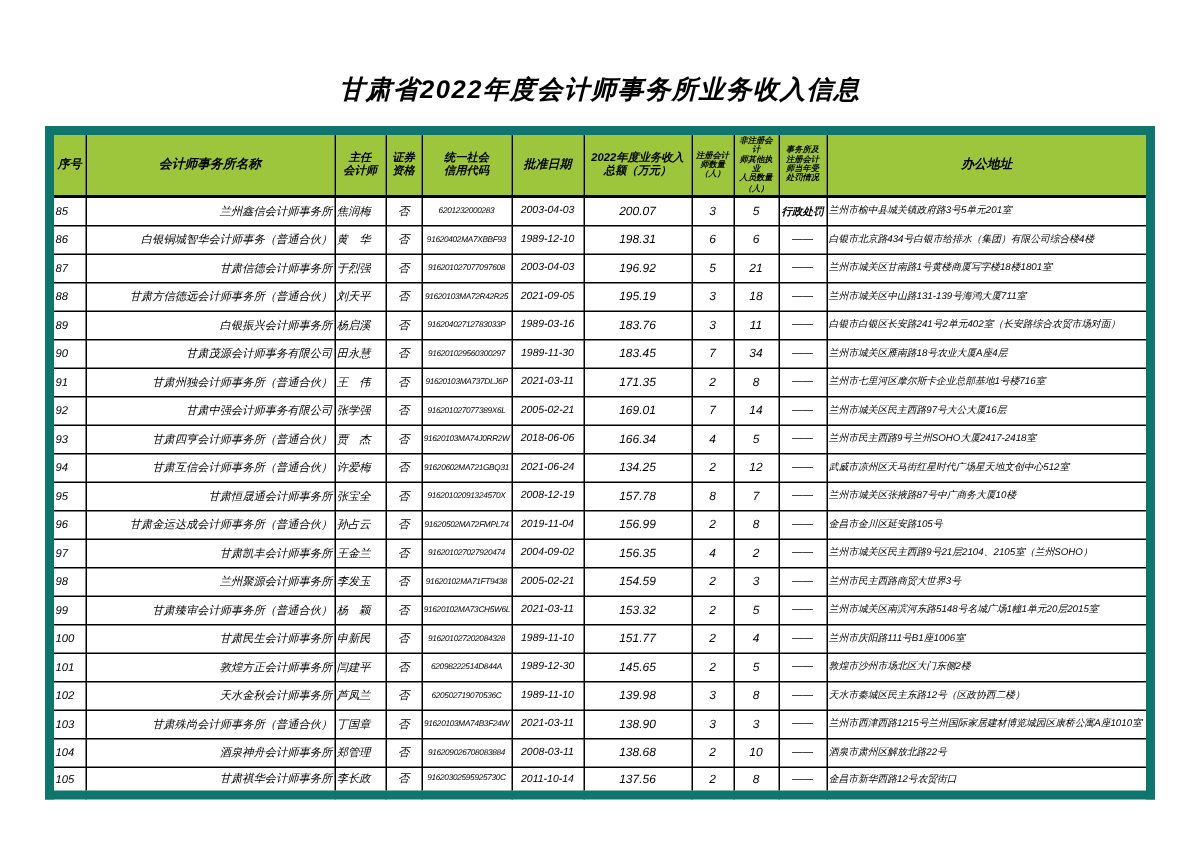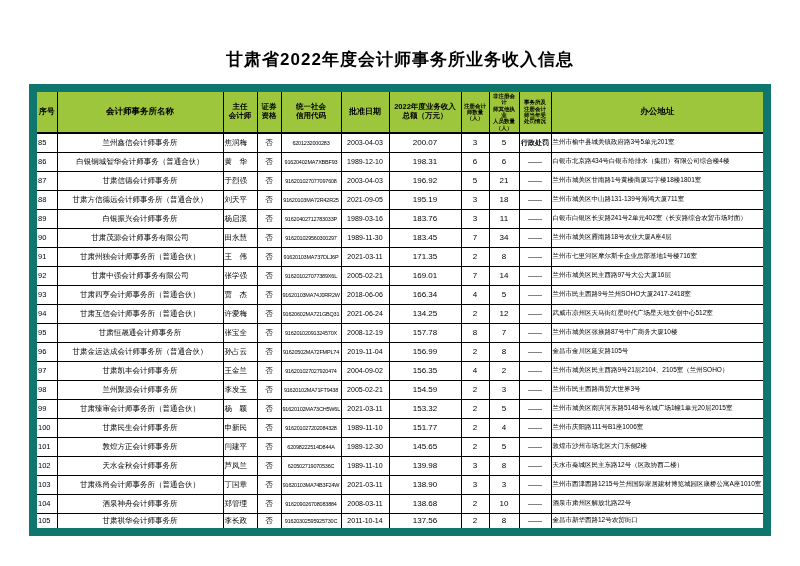--- a/index.html
+++ b/index.html
@@ -1,34 +1,34 @@
 <!DOCTYPE html>
 <html style="--header-bg: #9DC63C;"><head>
 <meta charset="utf-8">
 <style>
   html,body{margin:0;padding:0;background:#ffffff;}
   body{
     width:800px;height:566px;overflow:hidden;
     font-family:"Liberation Sans","DejaVu Sans",sans-serif;
     color:#000;
   }
-  .page{width:800px;height:502px;background:#fff;position:relative;}
+  .page{width:800px;height:502px;background:#fff;position:relative;font-style:italic;}
   .doc-title{
     padding-top:48px;
     text-align:center;
     font-size:17px;
     font-weight:bold;
     letter-spacing:1px;
   }
   table.biz{
     border-collapse:collapse;
     table-layout:fixed;
     width:734px;
     margin:13px auto 0 auto;
-    border:8px solid #0f766e;
+    border:6px solid #0f766e;
   }
   table.biz th, table.biz td{
     border:1px solid #000;
     padding:0 1px;
     overflow:hidden;
     vertical-align:middle;
   }
   table.biz thead th{
     background:var(--header-bg,#9DC63C);
     height:40px;
@@ -42,21 +42,21 @@
   .h-0{font-size:8px;}
   .h-1{font-size:8.5px;}
   .h-2,.h-3{font-size:7.5px;}
   .h-4{font-size:7.5px;}
   .h-5{font-size:8px;margin-top:24px;}
   .h-6{font-size:7.5px;}
   .h-7,.h-8,.h-9{font-size:5.5px;}
   .h-10{font-size:8.5px;margin-left:28px;}
   
   .c-0{font-size:7.5px;text-align:left;}
-  .c-1{font-size:7.5px;text-align:center;padding-left:3px;white-space:nowrap;}
+  .c-1{font-size:7.5px;text-align:right;padding-left:3px;white-space:nowrap;}
   .c-2{font-size:7.5px;text-align:left;white-space:nowrap;}
   .c-3{font-size:7.5px;text-align:center;}
   .c-4{font-size:5.5px;text-align:center;white-space:nowrap;letter-spacing:-0.2px;}
   .c-5{font-size:7px;text-align:center;white-space:nowrap;}
   .c-6{font-size:8px;text-align:center;padding-right:6px;white-space:nowrap;}
   .c-7,.c-8{font-size:8px;text-align:center;}
   .c-9{font-size:7px;text-align:center;white-space:nowrap;}
   .c-10{font-size:6.5px;text-align:left;padding-left:3px;white-space:nowrap;}
   td.penalty-hit{font-weight:bold;}
 </style>

